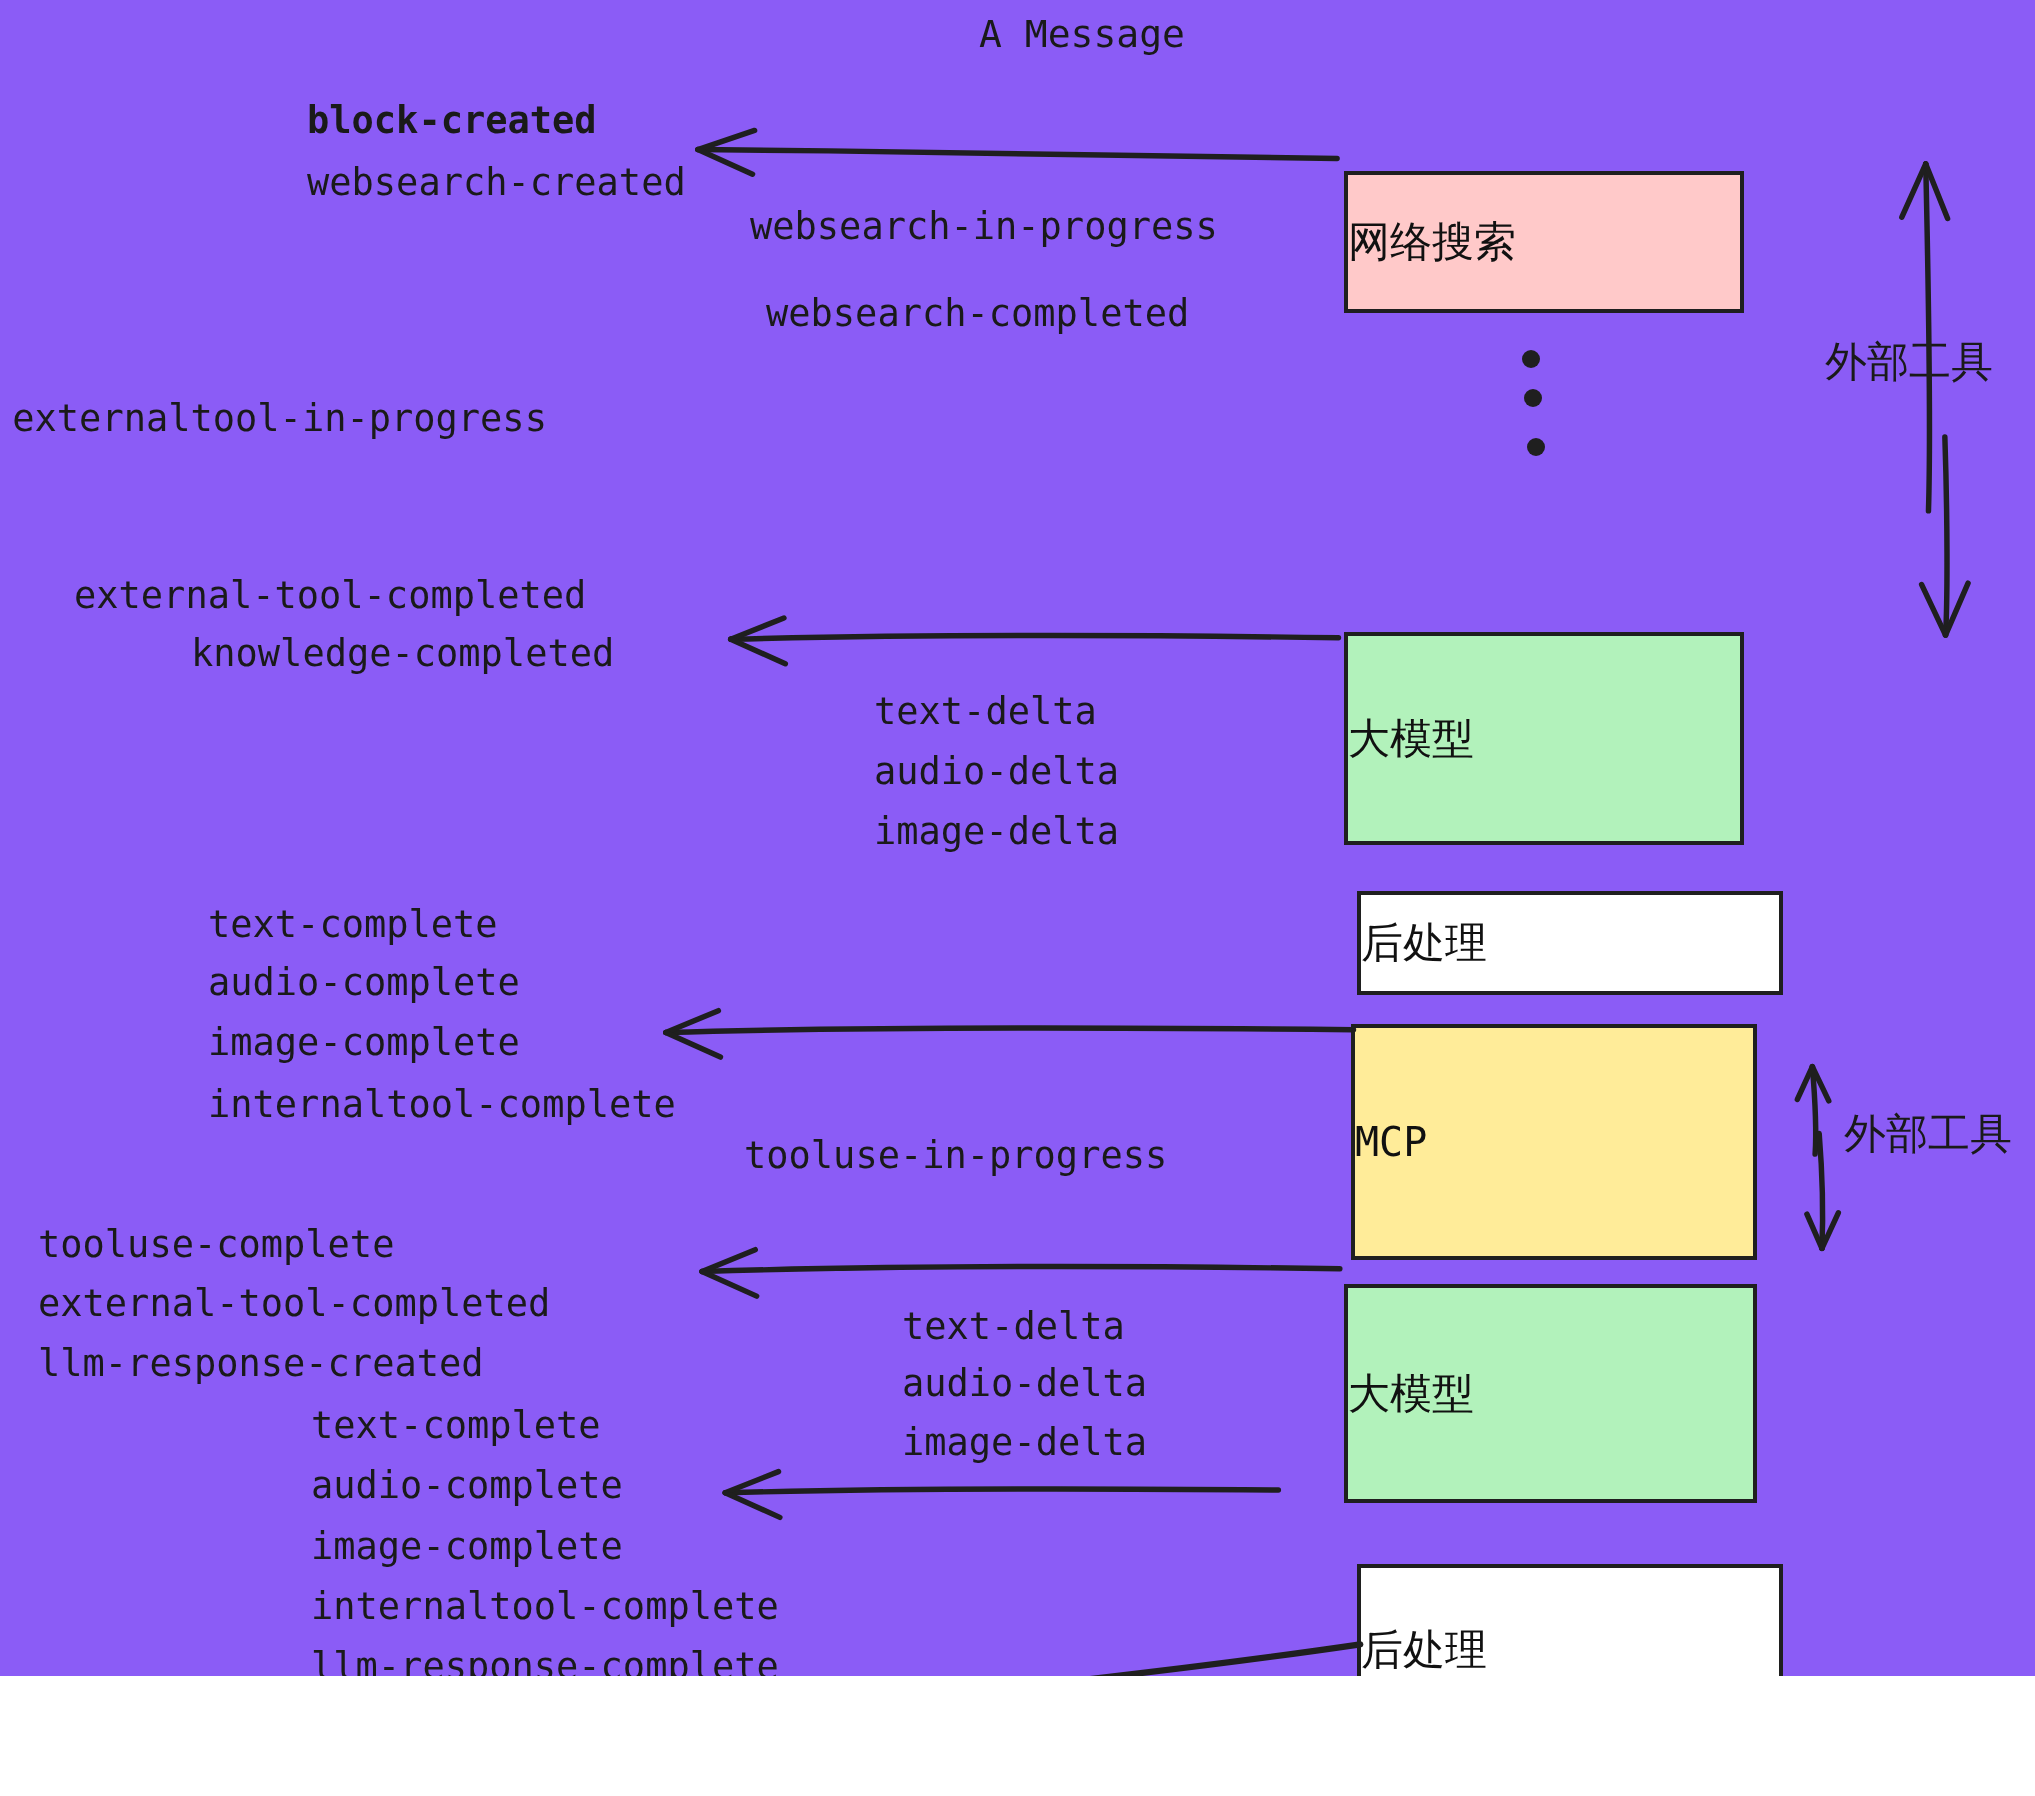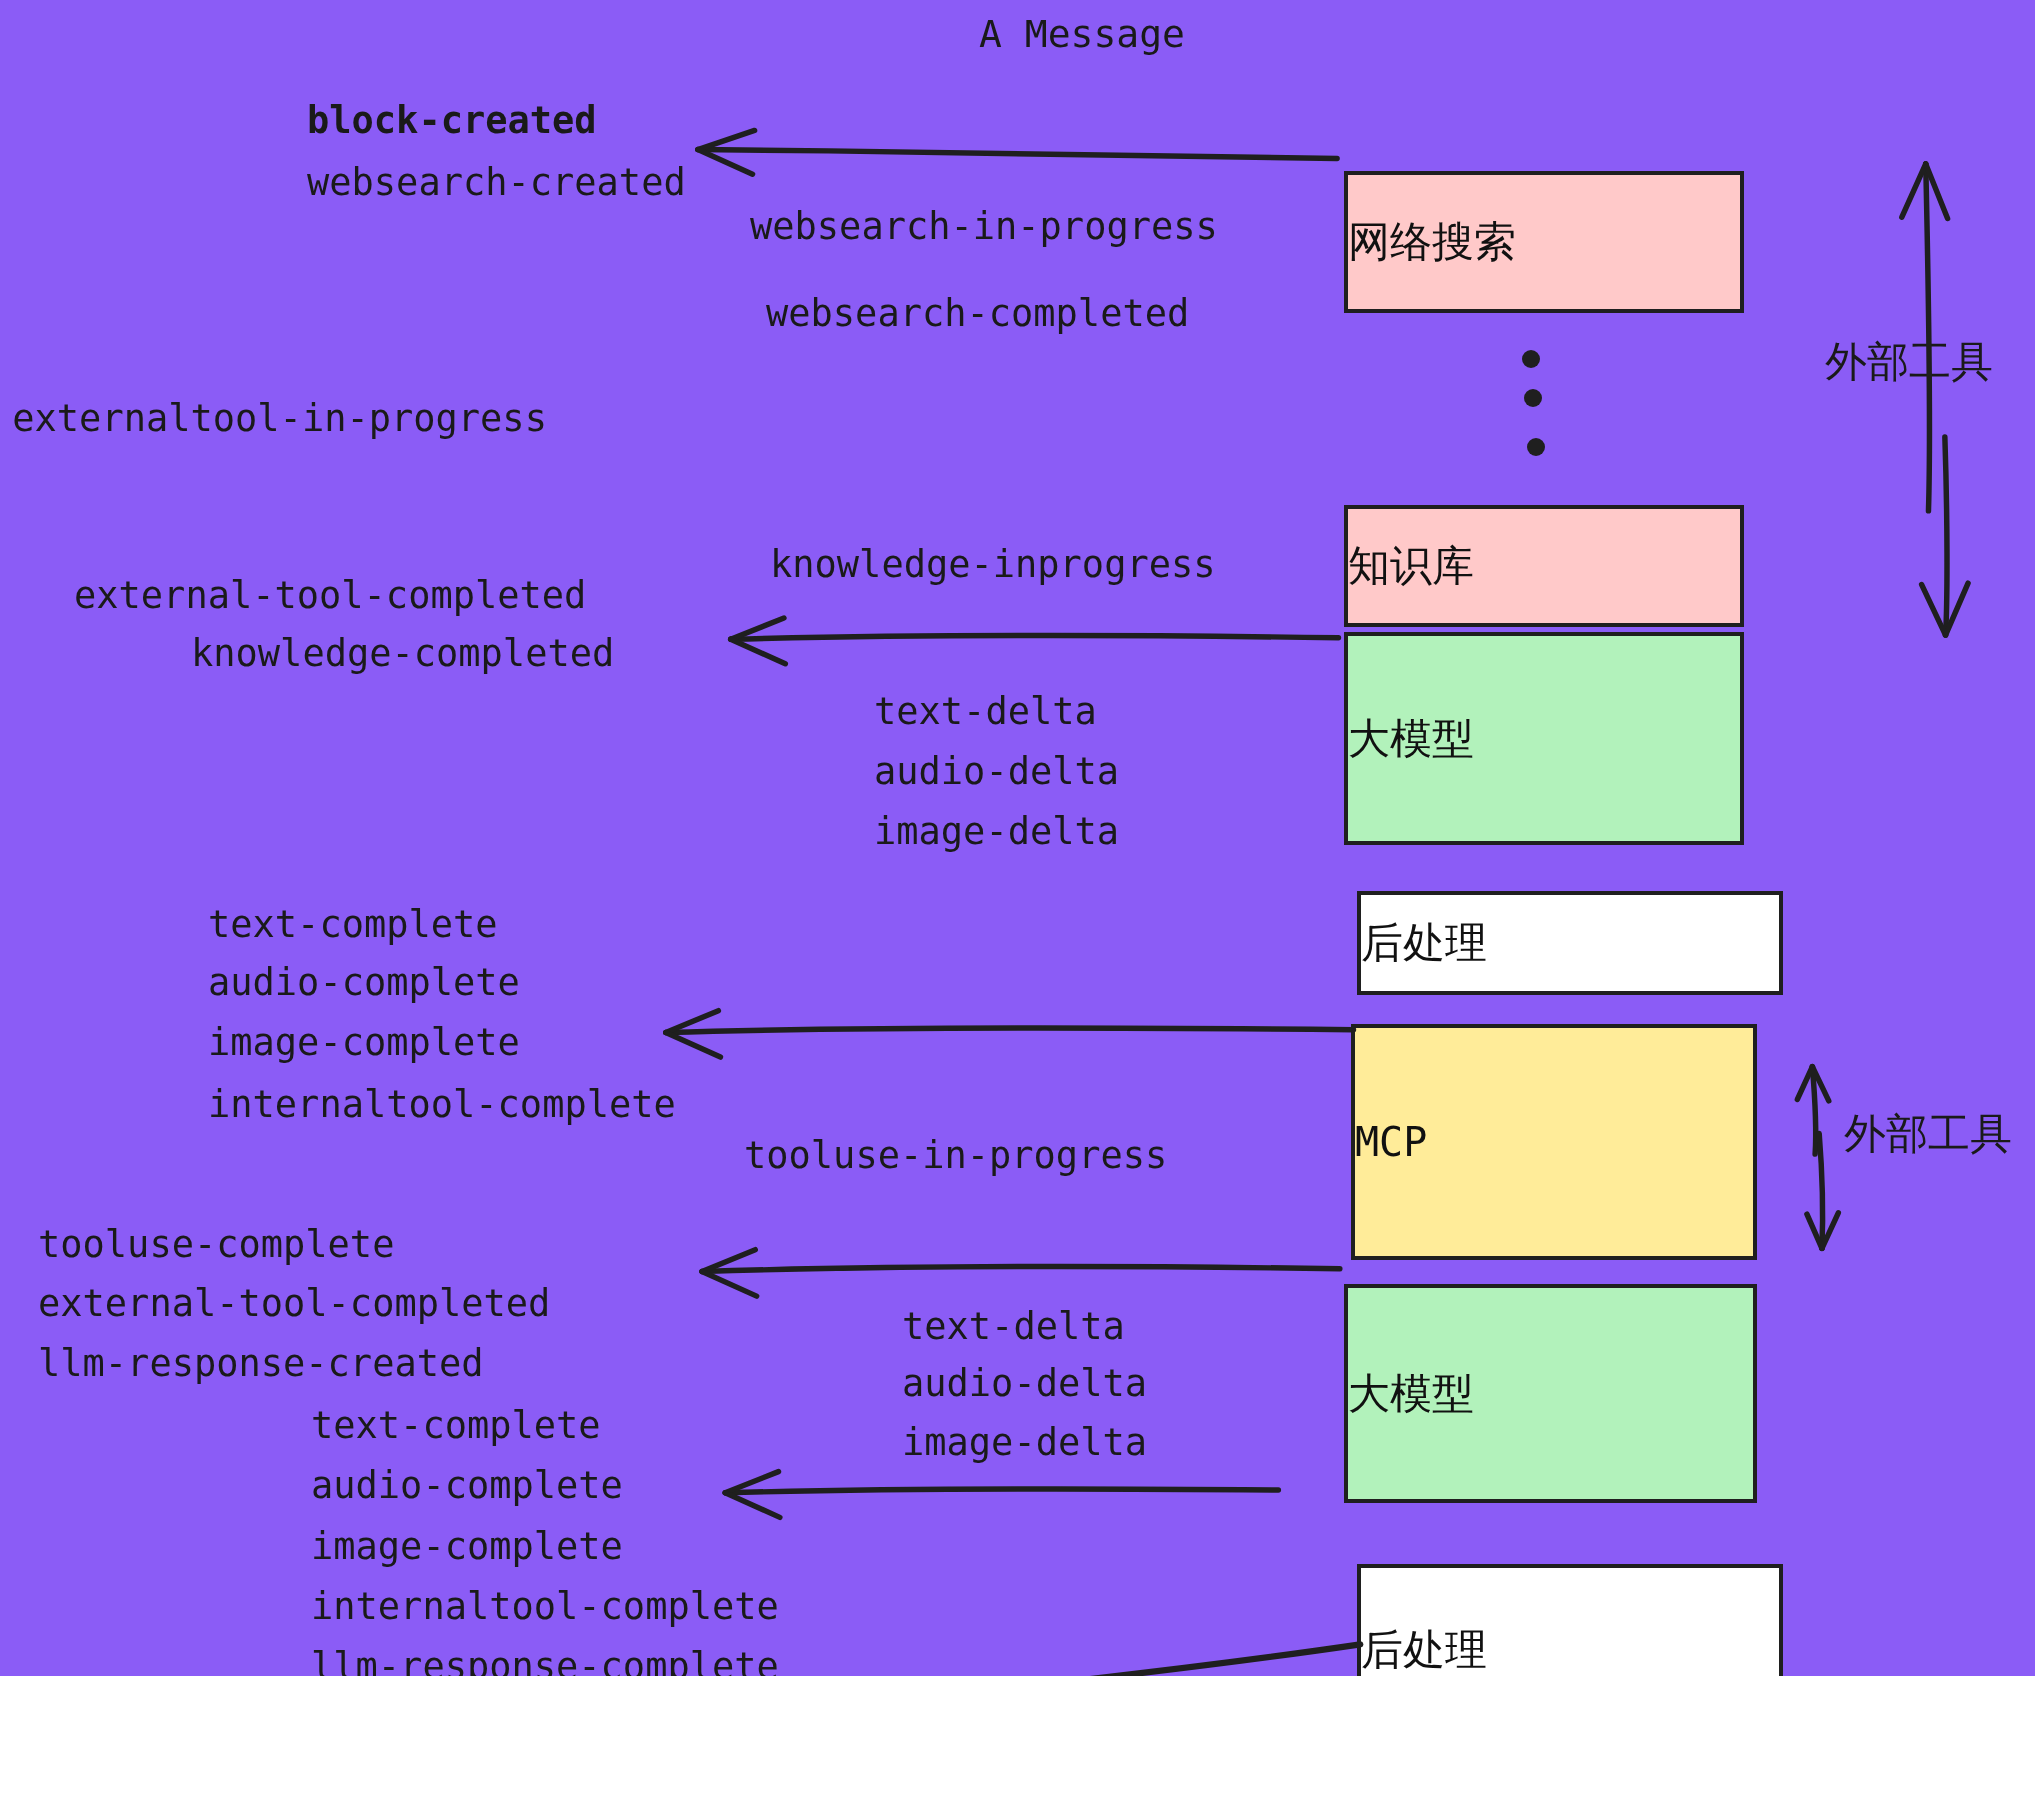--- a/index.html
+++ b/index.html
@@ -82,21 +82,20 @@
   <div class="lbl" style="left:307px; top:102px;font-weight:bold;">block-created</div>
 
   <div class="lbl" style="left:307px; top:164px;">websearch-created</div>
 
   <div class="lbl" style="left:750px; top:208px;">websearch-in-progress</div>
 
   <div class="lbl" style="left:750px; top:295px;margin-left:16px;">websearch-completed</div>
 
   <div class="lbl" style="left:12.3px; top:400px;">externaltool-in-progress</div>
 
-  <div class="lbl" style="left:770px; top:546px;">knowledge-inprogress</div>
 
   <div class="lbl" style="left:74px; top:577px;">external-tool-completed</div>
 
   <div class="lbl" style="left:191px; top:635px;">knowledge-completed</div>
 
   <div class="lbl" style="left:874px; top:693px;">text-delta</div>
 
   <div class="lbl" style="left:874px; top:753px;">audio-delta</div>
 
   <div class="lbl" style="left:874px; top:813px;">image-delta</div>
@@ -132,23 +131,20 @@
   <div class="lbl" style="left:311px; top:1588px;">internaltool-complete</div>
 
   <div class="lbl" style="left:311px; top:1648px;">llm-response-complete</div>
 
   <div class="lbl" style="left:6.8px; top:1680px;">block-complete</div>
 
   <div class="box" style="left:1344px; top:171px; width:400px; height:142px; background:#ffc9c9;">
     <span>网络搜索</span>
   </div>
 
-  <div class="box" style="left:1344px; top:505px; width:400px; height:122px; background:#ffc9c9;">
-    <span>知识库</span>
-  </div>
 
   <div class="box" style="left:1344px; top:632px; width:400px; height:213px; background:#b2f2bb;">
     <span>大模型</span>
   </div>
 
   <div class="box" style="left:1357px; top:891px; width:426px; height:104px; background:#ffffff;">
     <span>后处理</span>
   </div>
 
   <div class="box mono" style="left:1351px; top:1024px; width:406px; height:236px; background:#ffec99;">

